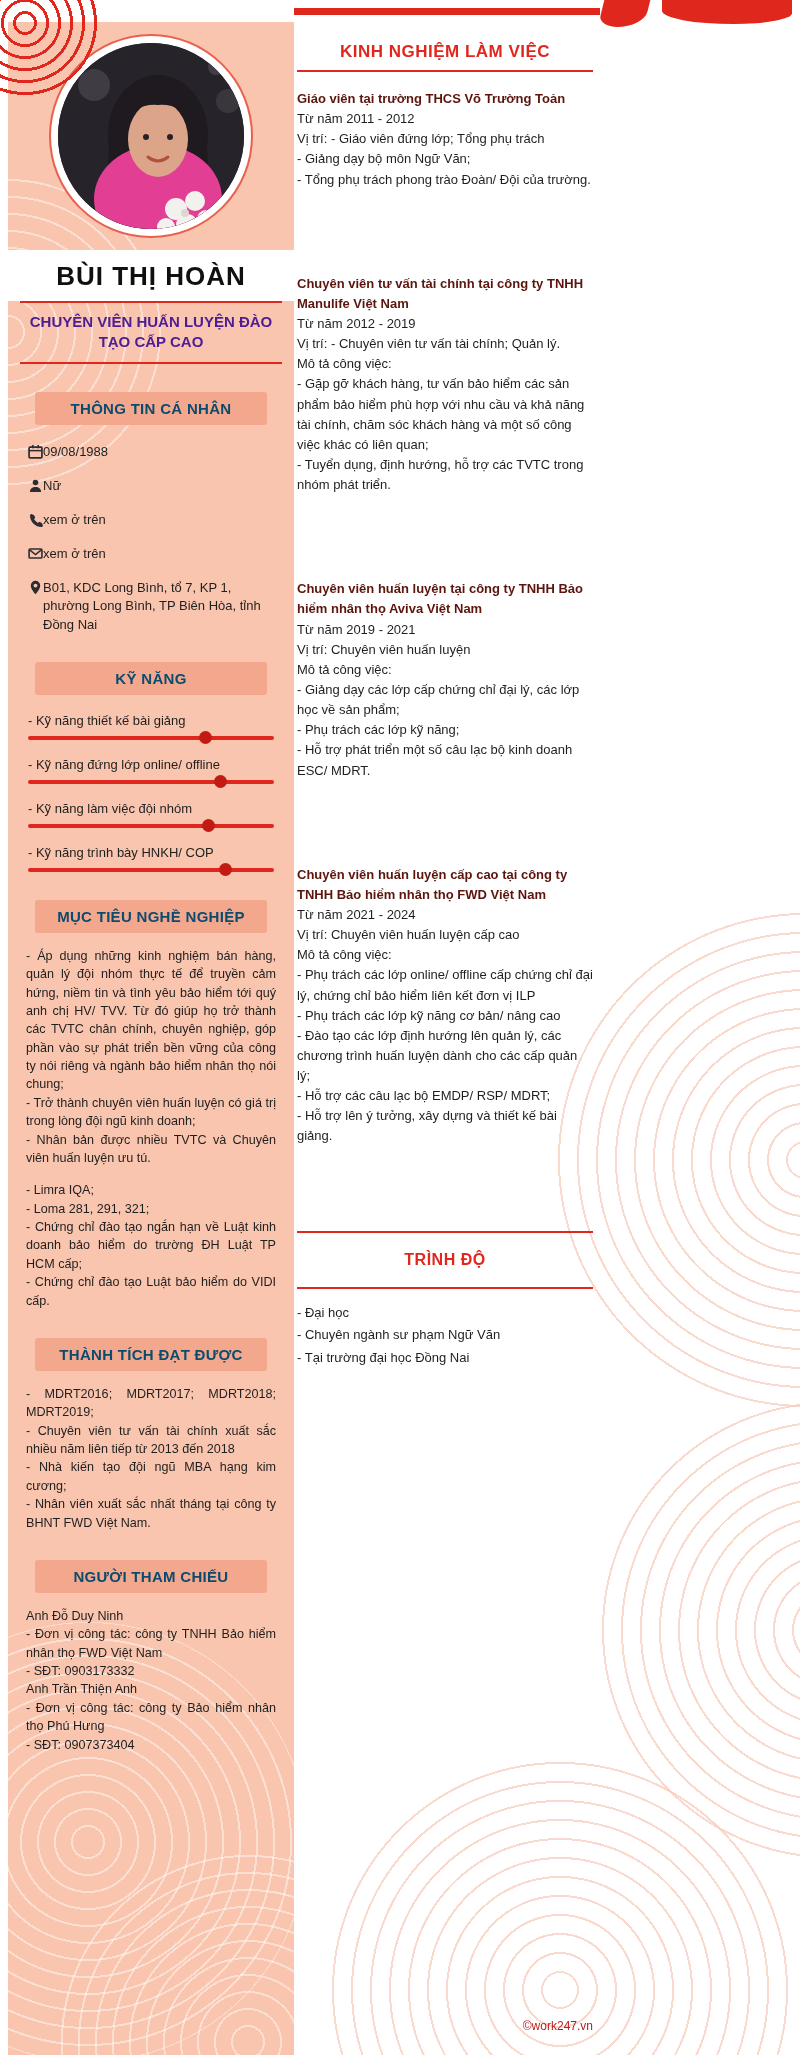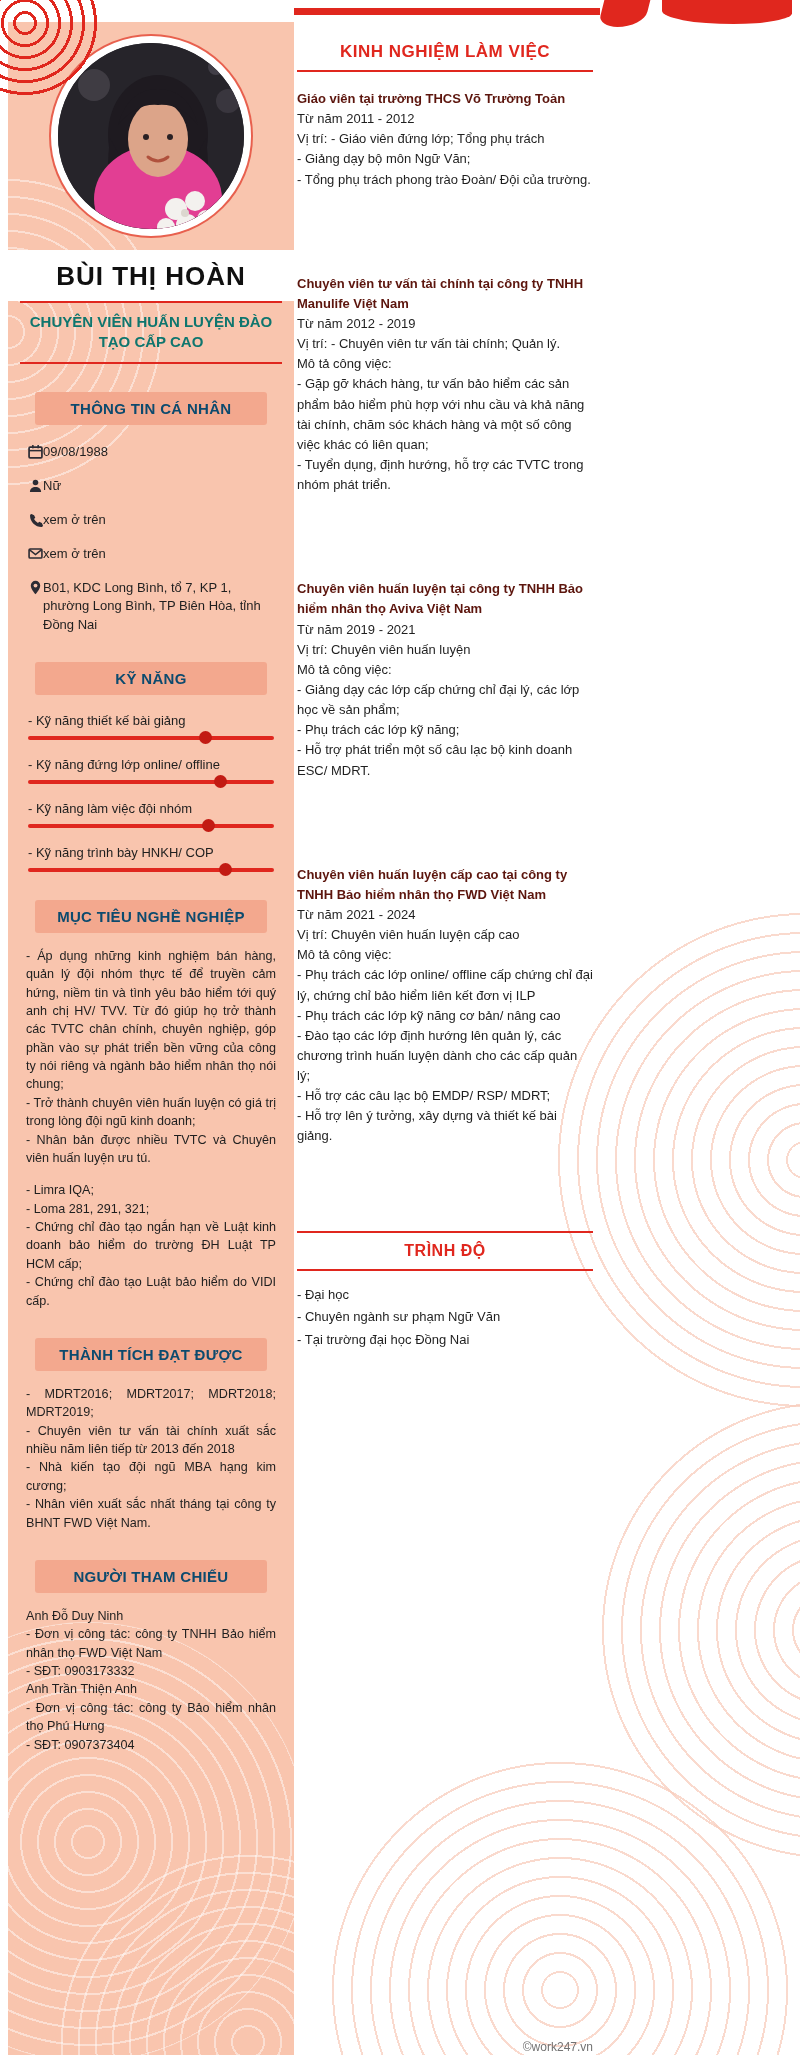--- a/index.html
+++ b/index.html
@@ -25,21 +25,21 @@
   .sidebar-inner { position:relative; z-index:2; }
   .photo {
     width:200px; height:200px; margin:14px auto 0; border-radius:50%;
     border:7px solid #ffffff; box-shadow:0 0 0 2px #e8604e;
     overflow:hidden; background:#26242a; position:relative;
   }
   .photo svg { display:block; }
   .name-band { margin-top:14px; background:#ffffff; padding:11px 4px 9px; text-align:center; }
   .name { font-size:26px; font-weight:bold; color:#101010; letter-spacing:1px; }
   .red-line { height:2px; background:#e0271e; margin:0 12px; }
-  .subtitle { color:#0f766e; font-weight:bold; font-size:15px; text-align:center; padding:9px 20px; line-height:1.35; }
+  .subtitle { color:#4c1d95; font-weight:bold; font-size:15px; text-align:center; padding:9px 20px; line-height:1.35; }
 
   .pill {
     width:232px; margin:28px auto 0; background:#f3a88e; color:#0c4a6e;
     font-weight:bold; font-size:15px; text-align:center; padding:8px 4px;
     border-radius:3px; letter-spacing:.3px;
   }
   .info-list { margin:18px 20px 0; }
   .info-item { display:flex; margin-bottom:13px; font-size:13px; line-height:1.4; align-items:flex-start; }
   .info-item .icon { flex:0 0 15px; margin-top:1px; }
   .skills { margin:18px 20px 0; }
@@ -54,25 +54,25 @@
   .exp-header {
     color:#e0271e; font-weight:bold; font-size:17px; text-align:center;
     letter-spacing:.5px; padding-bottom:8px; border-bottom:2px solid #e0271e;
   }
   .jobs { margin-top:17px; }
   .job { margin-bottom:84px; font-size:13px; line-height:1.55; }
   .job-title { font-weight:bold; color:#5c150d; }
   .job-details { white-space:pre-line; }
   .edu-header {
     color:#e0271e; font-weight:bold; font-size:16px; text-align:center;
-    padding:9px 0; border-top:2px solid #e0271e; border-bottom:2px solid #e0271e;
+    padding:18px 0; border-top:2px solid #e0271e; border-bottom:2px solid #e0271e;
     letter-spacing:.5px;
   }
   .edu-text { margin-top:13px; font-size:13px; line-height:1.75; white-space:pre-line; }
-  .watermark { position:absolute; left:297px; width:296px; bottom:1px; text-align:right; color:#737373; font-size:12px; z-index:2; }
+  .watermark { position:absolute; left:297px; width:296px; bottom:22px; text-align:right; color:#b91c1c; font-size:12px; z-index:2; }
 </style>
 </head>
 <body>
 
 <div class="page">
 
   <div class="top-bar"></div>
   <div class="blob blob1"></div>
   <div class="blob blob2"></div>
   <div class="rings red" style="left:-50px;top:-52px;width:150px;height:150px;z-index:3;"></div>

